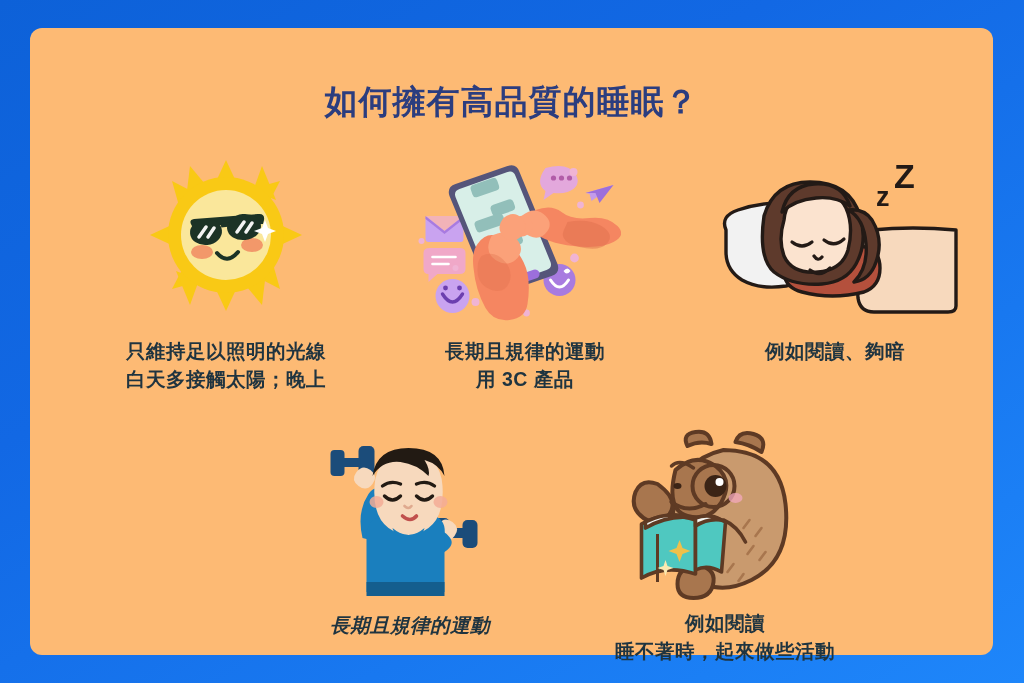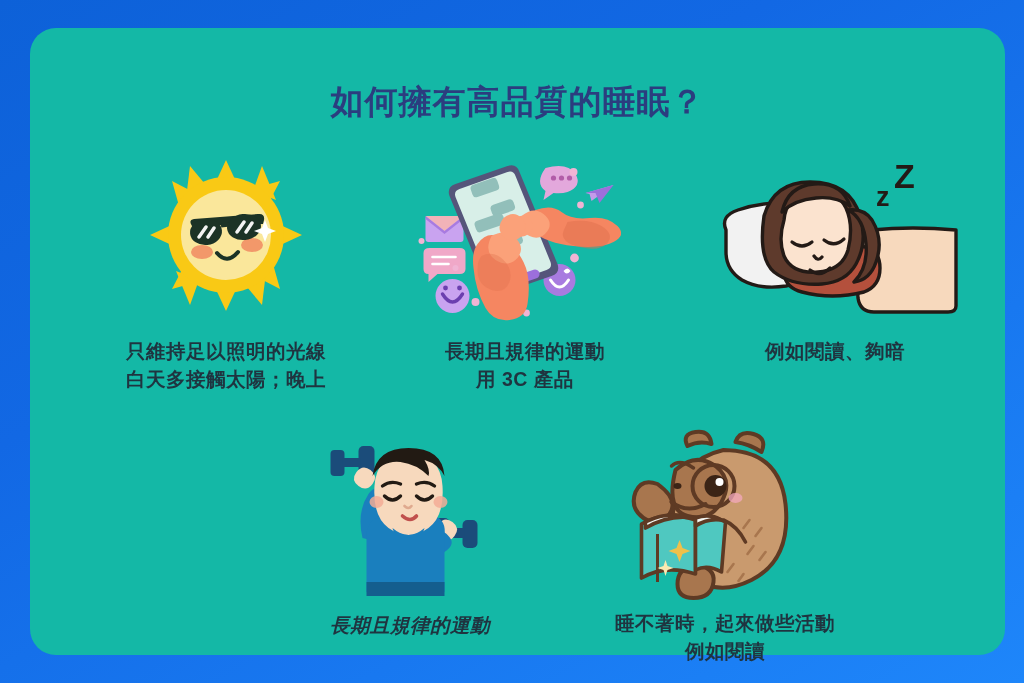--- a/index.html
+++ b/index.html
@@ -17,23 +17,22 @@
     position: relative;
     width: 1024px;
     height: 683px;
   }
   #card {
     position: absolute;
     left: 30px;
     top: 28px;
     width: 963px;
     height: 627px;
-    background: #14b8a6;
-    border-radius: 26px;
-    padding-left: 12px;
+    background: #fdba74;
+    border-radius: 12px;
   }
   #title {
     position: absolute;
     left: 0;
     top: 52px;
     width: 100%;
     text-align: center;
     font-size: 33px;
     font-weight: bold;
     letter-spacing: 1px;
@@ -306,19 +305,19 @@
             <path d="M122 92 l-6 8"></path>
               <path d="M134 100 l-6 8"></path>
             <path d="M126 118 l-6 8"></path>
               <path d="M138 124 l-6 8"></path>
             <path d="M106 136 l-6 8"></path>
               <path d="M116 146 l-5 7"></path>
           </g>
         </svg>
       </div>
       <div class="caption">
+        <div>例如閱讀</div>
         <div>睡不著時，起來做些活動</div>
-        <div>例如閱讀</div>
       </div>
     </div>
 
   </div>
 </div>
 
 </body></html>

